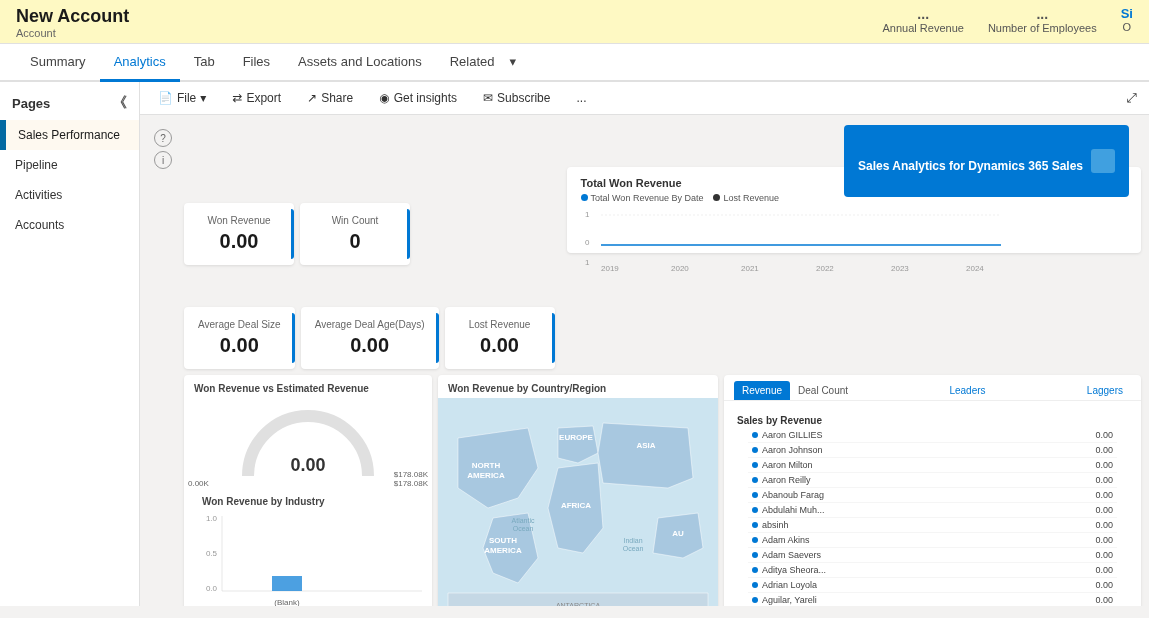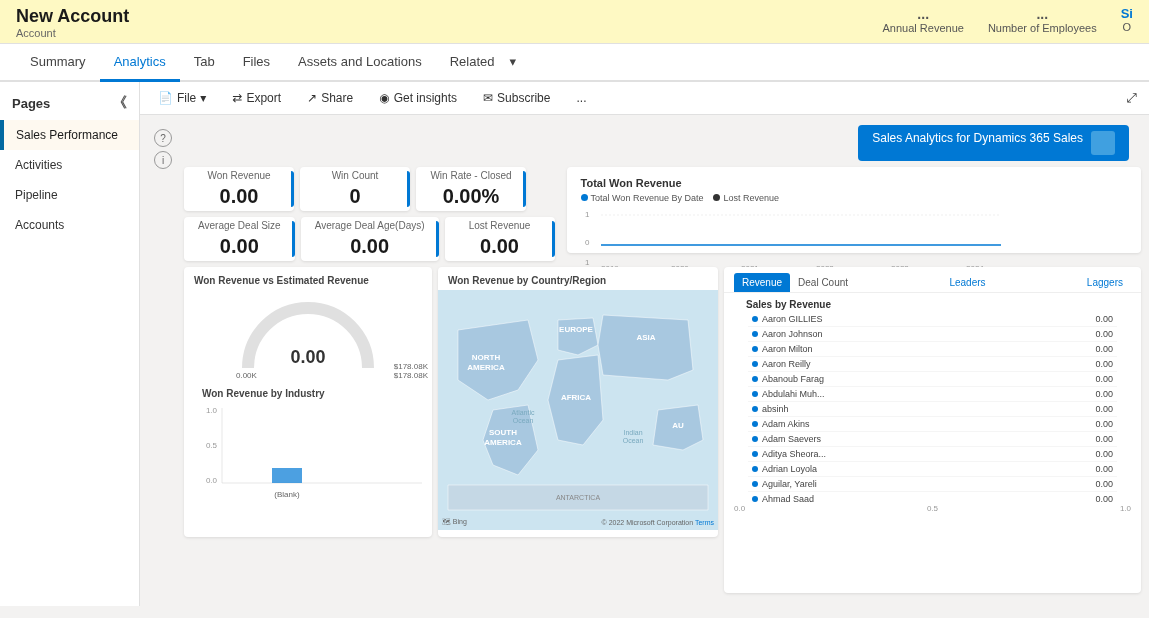--- a/index.html
+++ b/index.html
@@ -20,37 +20,37 @@
     .nav-tab-dropdown { display: flex; align-items: center; gap: 15px; }
 
     
     .main-layout { display: flex; height: calc(618px - 94px); }
 
     
     .sidebar { width: 140px; background: #fff; border-right: 1px solid #e0e0e0; padding: 8px 0; flex-shrink: 0; }
     .sidebar-header { display: flex; justify-content: space-between; align-items: center; padding: 4px 12px 8px; font-size: 13px; font-weight: 600; color: #333; }
     .sidebar-collapse { cursor: pointer; color: #555; font-size: 14px; }
     .sidebar-item { padding: 8px 12px; font-size: 12px; cursor: pointer; color: #333; border-left: 3px solid transparent; }
-    .sidebar-item.active { border-left: 4px solid #0369a1; background: #fef9f0; font-weight: 500; color: #1a1a1a; }
+    .sidebar-item.active { border-left: 6px solid #0369a1; background: #fef9f0; font-weight: 500; color: #1a1a1a; }
 
     
     .content-area { flex: 1; overflow: hidden; display: flex; flex-direction: column; }
 
     
     .toolbar { background: #fff; padding: 6px 12px; border-bottom: 1px solid #e0e0e0; display: flex; align-items: center; gap: 14px; }
     .toolbar-btn { display: flex; align-items: center; gap: 4px; font-size: 12px; cursor: pointer; color: #333; padding: 3px 6px; border-radius: 3px; }
 
     
     .info-icons { position: absolute; top: 14px; left: 14px; display: flex; flex-direction: column; gap: 4px; }
     .info-circle { width: 18px; height: 18px; border-radius: 50%; border: 1px solid #999; display: flex; align-items: center; justify-content: center; font-size: 10px; color: #666; cursor: pointer; }
 
     
-    .brand-badge { position: absolute; top: 10px; right: 20px; background: #0078d4; color: #fff; padding: 6px 14px; border-radius: 4px; font-size: 12px; font-weight: 400; display: flex; align-items: flex-start; gap: 8px; }
+    .brand-badge { position: absolute; top: 10px; right: 20px; background: #0078d4; color: #fff; padding: 24px 14px; border-radius: 4px; font-size: 12px; font-weight: 700; display: flex; align-items: flex-end; gap: 8px; }
     .brand-icon { width: 24px; height: 24px; background: #40a0e0; border-radius: 3px; }
-    .stat-card { background: #fff; border-radius: 4px; padding: 3px 14px; min-width: 110px; text-align: center; box-shadow: 0 1px 3px rgba(0,0,0,0.1); position: relative; }
+    .stat-card { background: #fff; border-radius: 4px; padding: 12px 14px; min-width: 110px; text-align: center; box-shadow: 0 1px 3px rgba(0,0,0,0.1); position: relative; margin-top: 36px; }
     .stat-card::after { content: ''; position: absolute; right: 0; top: 10%; bottom: 10%; width: 3px; background: #0078d4; border-radius: 0 3px 3px 0; }
     .stat-label { font-size: 10px; color: #666; margin-bottom: 4px; }
     .stat-value { font-size: 20px; font-weight: 600; color: #1a1a1a; }
 
     
     .won-revenue-chart { background: #fff; border-radius: 4px; padding: 10px 14px; box-shadow: 0 1px 3px rgba(0,0,0,0.1); flex: 1; margin-left: 6px; }
     .chart-title { font-size: 11px; font-weight: 600; color: #333; margin-bottom: 4px; }
     .chart-legend { display: flex; gap: 10px; font-size: 9px; color: #555; margin-bottom: 4px; }
     .legend-dot { width: 7px; height: 7px; border-radius: 50%; display: inline-block; margin-right: 3px; }
 
@@ -65,21 +65,21 @@
     
     .map-card { width: 280px; height: 270px; flex-shrink: 0; position: relative; overflow: hidden; }
     .map-bg { width: 100%; height: 100%; background: #cce4f0; position: relative; }
 
     
     .sales-card { flex: 1; height: 326px; }
     .sales-tabs { display: flex; gap: 0; padding: 6px 10px 0; border-bottom: 1px solid #eee; align-items: center; }
     .sales-tab { font-size: 10px; padding: 4px 8px; cursor: pointer; color: #555; border-radius: 3px 3px 0 0; }
     .sales-tab.active { background: #0078d4; color: #fff; }
     .sales-tab-link { font-size: 10px; padding: 4px 8px; cursor: pointer; color: #0078d4; margin-left: auto; }
-    .sales-subtitle { font-size: 10px; font-weight: 600; padding: 6px 22px 2px; color: #333; }
+    .sales-subtitle { font-size: 10px; font-weight: 600; padding: 6px 13px 2px; color: #333; margin-top: 8px; }
     .sales-list { overflow-y: auto; height: 190px; padding: 0 24px; }
     .sales-row { display: flex; justify-content: space-between; font-size: 9px; padding: 2px 4px; color: #444; border-bottom: 1px solid #f5f5f5; }
     .sales-row-name { display: flex; align-items: center; gap: 4px; }
     .sales-dot { width: 6px; height: 6px; border-radius: 50%; background: #0078d4; flex-shrink: 0; }
 
     .report-container { position: relative; background: #f3f2f1; height: 100%; padding: 8px; overflow: hidden; }
 
     .header-right-blue { color: #0078d4; font-size: 13px; font-weight: 600; }
   </style>
 </head>
@@ -119,22 +119,22 @@
 </div>
 
 <div class="main-layout">
 
   <div class="sidebar">
     <div class="sidebar-header">
       <span>Pages</span>
       <span class="sidebar-collapse">《</span>
     </div>
     <div class="sidebar-item active">Sales Performance</div>
+    <div class="sidebar-item">Pipeline</div>
     <div class="sidebar-item">Activities</div>
-    <div class="sidebar-item">Pipeline</div>
     <div class="sidebar-item">Accounts</div>
   </div>
 
   <div class="content-area">
 
     <div class="toolbar">
       <div class="toolbar-btn">
         <span>📄</span>
         <span>File</span>
         <span>▾</span>
@@ -179,24 +179,20 @@
 
         <div style="display:flex; flex-direction:column; gap:6px;">
           <div style="display:flex; gap:6px;">
             <div class="stat-card">
               <div class="stat-label">Won Revenue</div>
               <div class="stat-value">0.00</div>
             </div>
             <div class="stat-card">
               <div class="stat-label">Win Count</div>
               <div class="stat-value">0</div>
-            </div>
-            <div class="stat-card">
-              <div class="stat-label">Win Rate - Closed</div>
-              <div class="stat-value">0.00%</div>
             </div>
           </div>
           <div style="display:flex; gap:6px;">
             <div class="stat-card">
               <div class="stat-label">Average Deal Size</div>
               <div class="stat-value">0.00</div>
             </div>
             <div class="stat-card">
               <div class="stat-label">Average Deal Age(Days)</div>
               <div class="stat-value">0.00</div>
@@ -233,21 +229,21 @@
 
       <div class="bottom-row" style="margin-left:36px; margin-top:6px;">
 
         <div class="chart-card won-vs-est">
           <div class="chart-card-title">Won Revenue vs Estimated Revenue</div>
           <div style="position:relative; display:flex; align-items:center; justify-content:center; height:90px;">
             <svg width="160" height="85">
               <path d="M 20 75 A 60 60 0 0 1 140 75" fill="none" stroke="#e0e0e0" stroke-width="12"></path>
               <text x="80" y="70" text-anchor="middle" font-size="18" font-weight="600" fill="#333">0.00</text>
             </svg>
-            <div style="position:absolute; left:4px; bottom:0; font-size:8px; color:#666;margin-left:48px;">0.00K</div>
+            <div style="position:absolute; left:4px; bottom:0; font-size:8px; color:#666;">0.00K</div>
             <div style="position:absolute; right:4px; bottom:0; text-align:right; font-size:8px; color:#666;">
               <div>$178.08K</div>
               <div>$178.08K</div>
             </div>
           </div>
           <div style="padding:0 8px;">
             <div class="chart-card-title">Won Revenue by Industry</div>
             <svg width="240" height="100">
               <line x1="30" y1="5" x2="30" y2="80" stroke="#ccc" stroke-width="0.5"></line>
               <line x1="30" y1="80" x2="230" y2="80" stroke="#ccc" stroke-width="0.5"></line>

